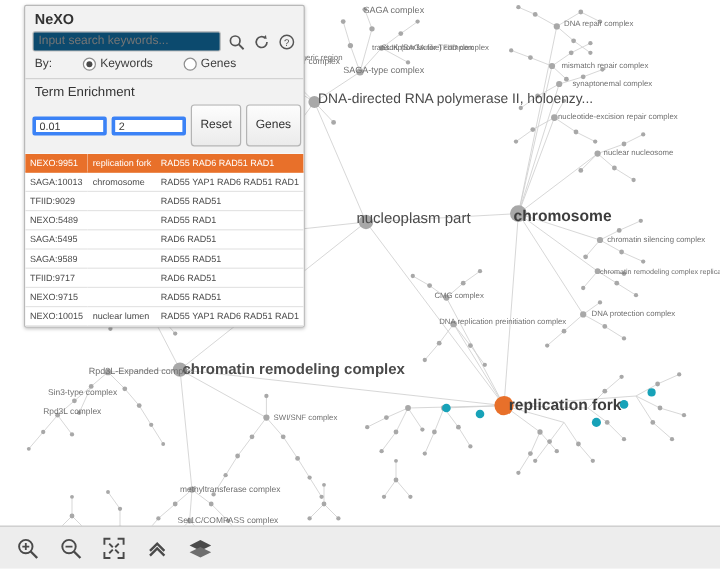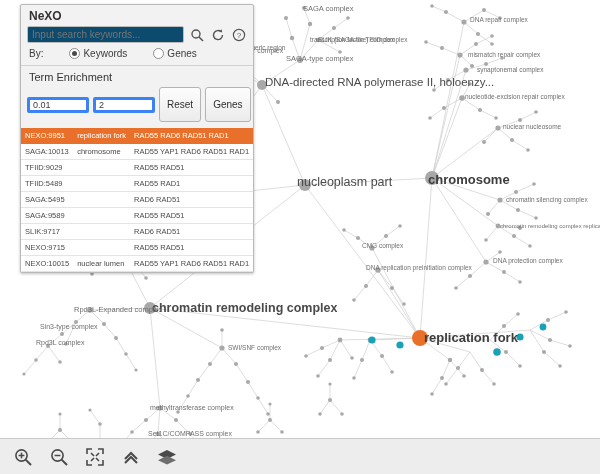--- a/index.html
+++ b/index.html
@@ -605,39 +605,39 @@
           <td class="col-genes">RAD55 YAP1 RAD6 RAD51 RAD1</td>
           <td class="col-p">4.571e-5</td>
         </tr>
         <tr>
           <td class="col-id">TFIID:9029</td>
           <td class="col-name"></td>
           <td class="col-genes">RAD55 RAD51</td>
           <td class="col-p">1.925e-4</td>
         </tr>
         <tr>
-          <td class="col-id">TFIID:5489</td>
+          <td class="col-id">NEXO:5489</td>
           <td class="col-name"></td>
           <td class="col-genes">RAD55 RAD1</td>
           <td class="col-p">7.423e-4</td>
         </tr>
         <tr>
           <td class="col-id">SAGA:5495</td>
           <td class="col-name"></td>
           <td class="col-genes">RAD6 RAD51</td>
           <td class="col-p">1.055e-3</td>
         </tr>
         <tr>
           <td class="col-id">SAGA:9589</td>
           <td class="col-name"></td>
           <td class="col-genes">RAD55 RAD51</td>
           <td class="col-p">2.995e-3</td>
         </tr>
         <tr>
-          <td class="col-id">SLIK:9717</td>
+          <td class="col-id">TFIID:9717</td>
           <td class="col-name"></td>
           <td class="col-genes">RAD6 RAD51</td>
           <td class="col-p">2.995e-3</td>
         </tr>
         <tr>
           <td class="col-id">NEXO:9715</td>
           <td class="col-name"></td>
           <td class="col-genes">RAD55 RAD51</td>
           <td class="col-p">4.401e-3</td>
         </tr>

